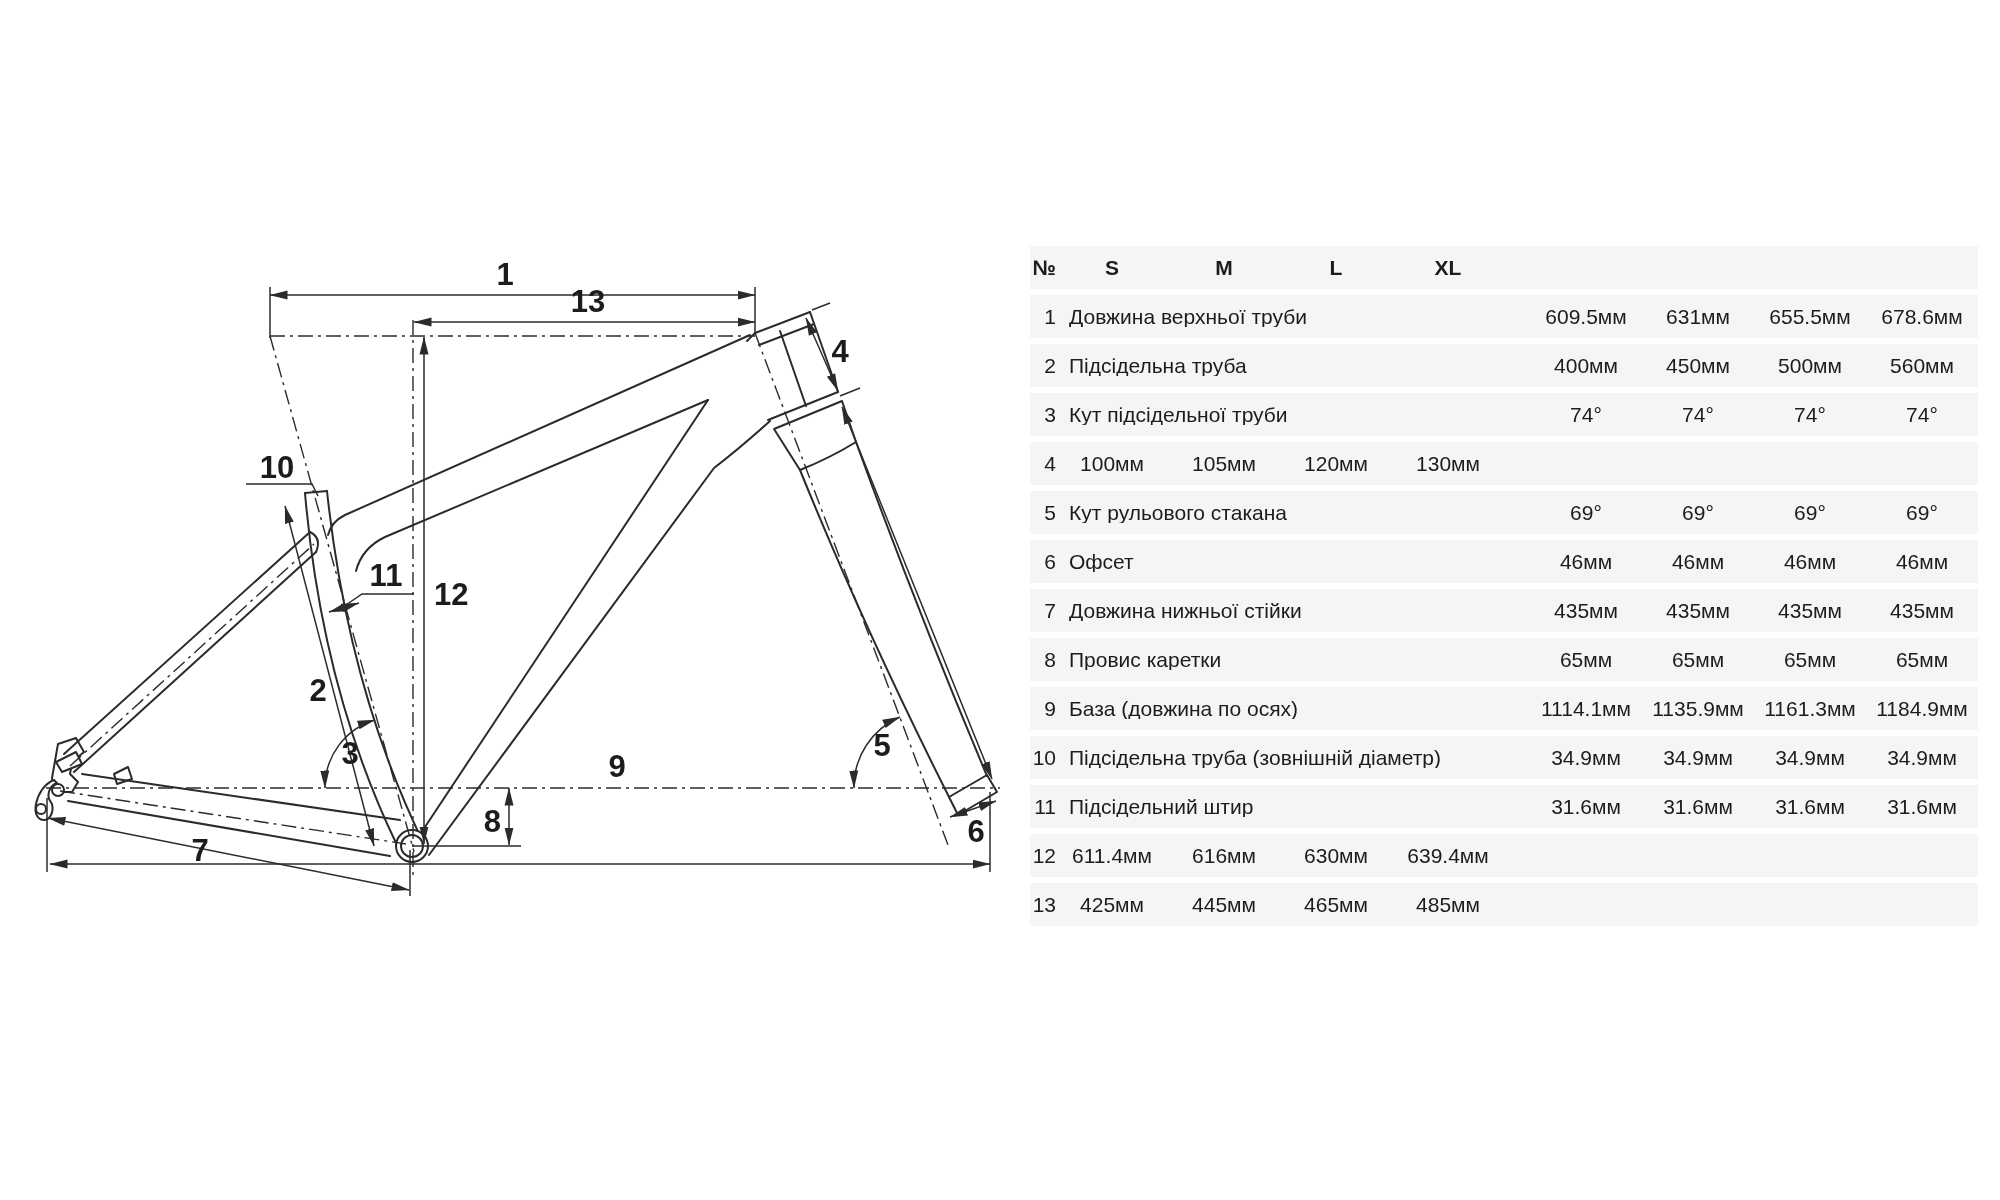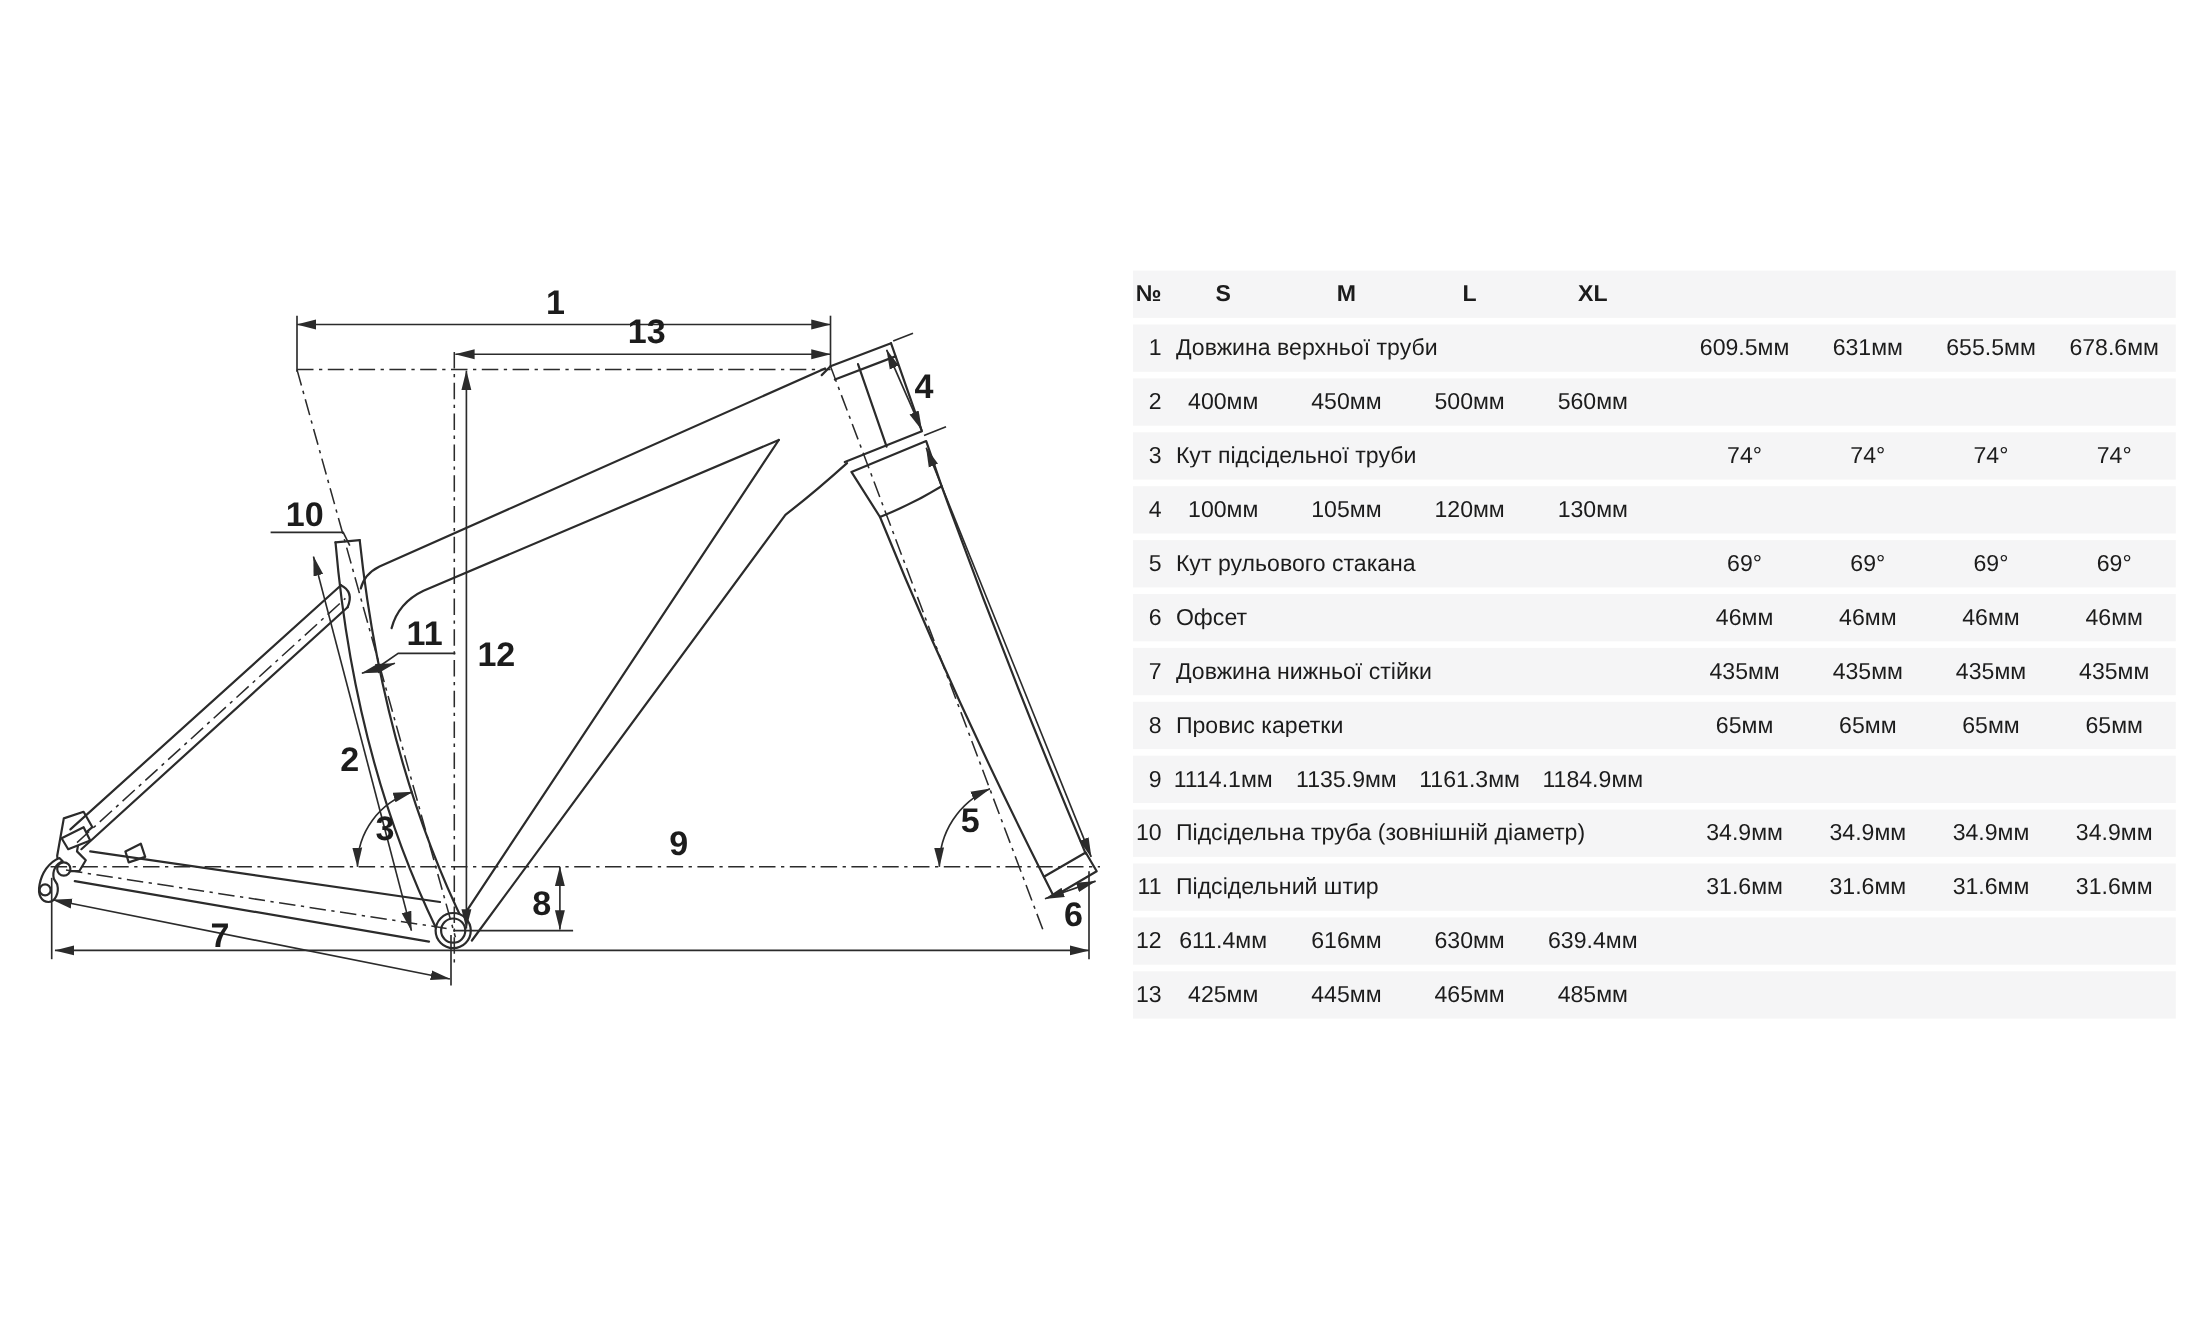--- a/index.html
+++ b/index.html
@@ -157,20 +157,21 @@
       <span class="c-num">1</span>
       <span class="c-param">Довжина верхньої труби</span>
       <span class="c-val">609.5мм</span>
       <span class="c-val">631мм</span>
       <span class="c-val">655.5мм</span>
       <span class="c-val">678.6мм</span>
     </div>
 
     <div class="trow">
       <span class="c-num">2</span>
+      <span class="c-param">Підсідельна труба</span>
       <span class="c-val">400мм</span>
       <span class="c-val">450мм</span>
       <span class="c-val">500мм</span>
       <span class="c-val">560мм</span>
     </div>
 
     <div class="trow">
       <span class="c-num">3</span>
       <span class="c-param">Кут підсідельної труби</span>
       <span class="c-val">74°</span>
@@ -218,20 +219,21 @@
       <span class="c-num">8</span>
       <span class="c-param">Провис каретки</span>
       <span class="c-val">65мм</span>
       <span class="c-val">65мм</span>
       <span class="c-val">65мм</span>
       <span class="c-val">65мм</span>
     </div>
 
     <div class="trow">
       <span class="c-num">9</span>
+      <span class="c-param">База (довжина по осях)</span>
       <span class="c-val">1114.1мм</span>
       <span class="c-val">1135.9мм</span>
       <span class="c-val">1161.3мм</span>
       <span class="c-val">1184.9мм</span>
     </div>
 
     <div class="trow">
       <span class="c-num">10</span>
       <span class="c-param">Підсідельна труба (зовнішній діаметр)</span>
       <span class="c-val">34.9мм</span>

